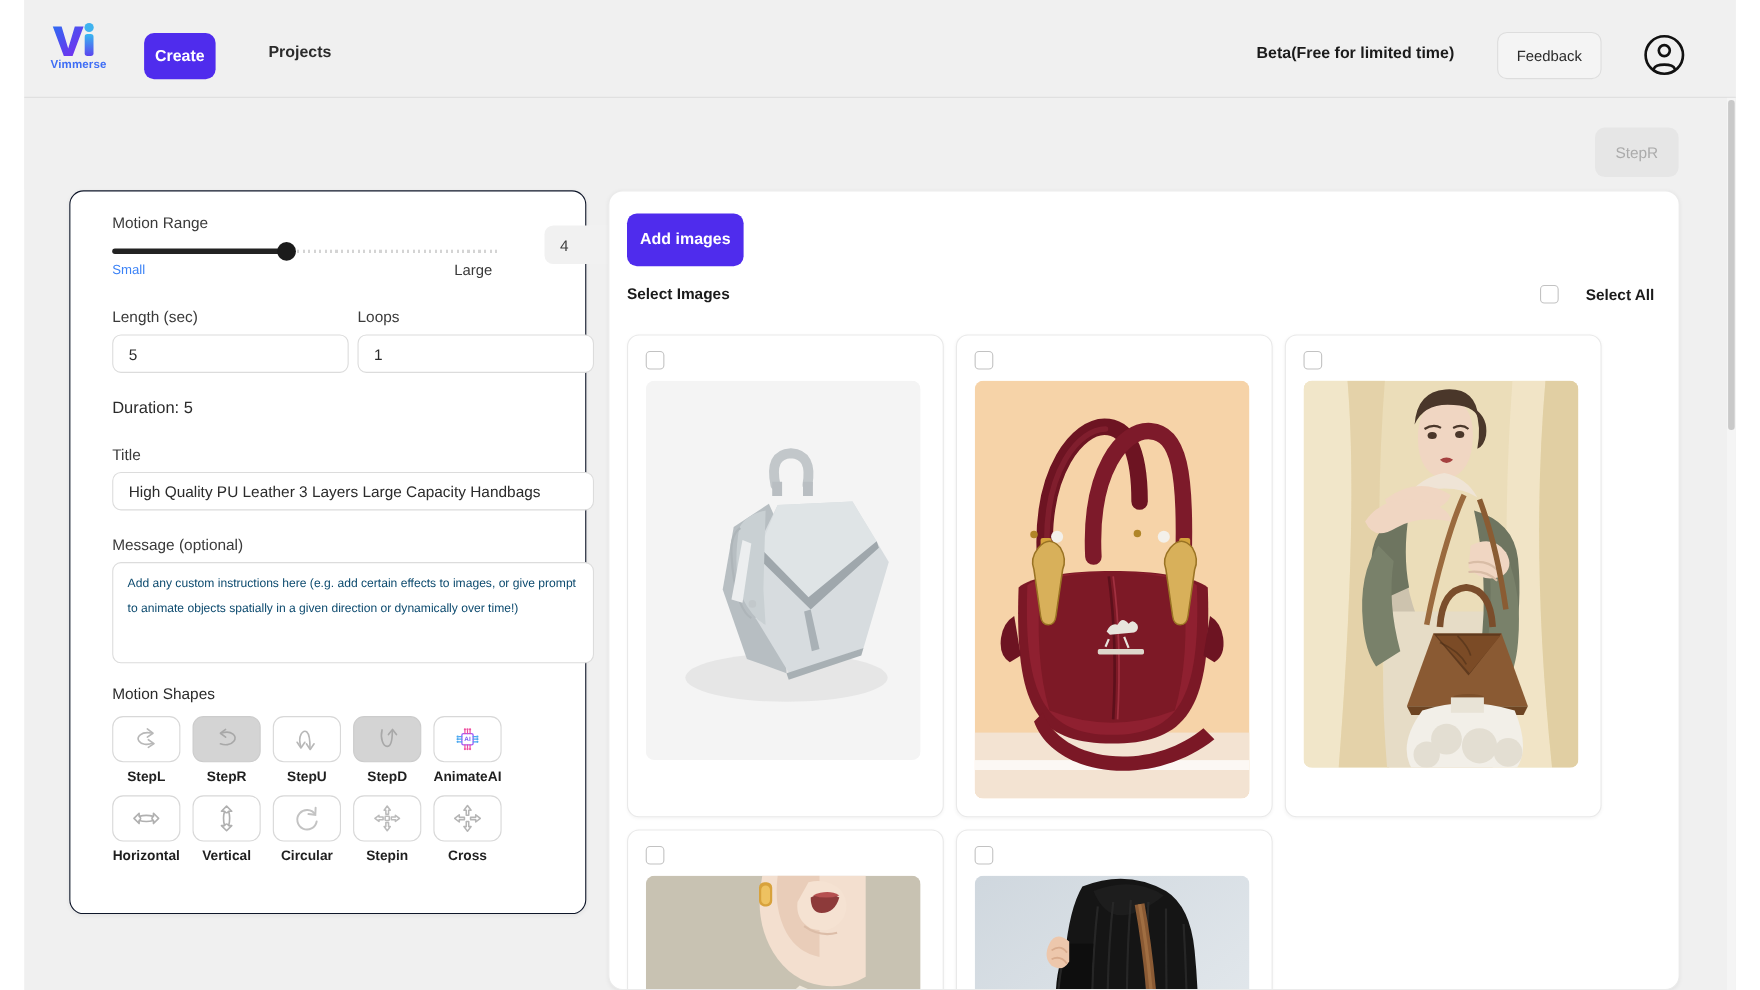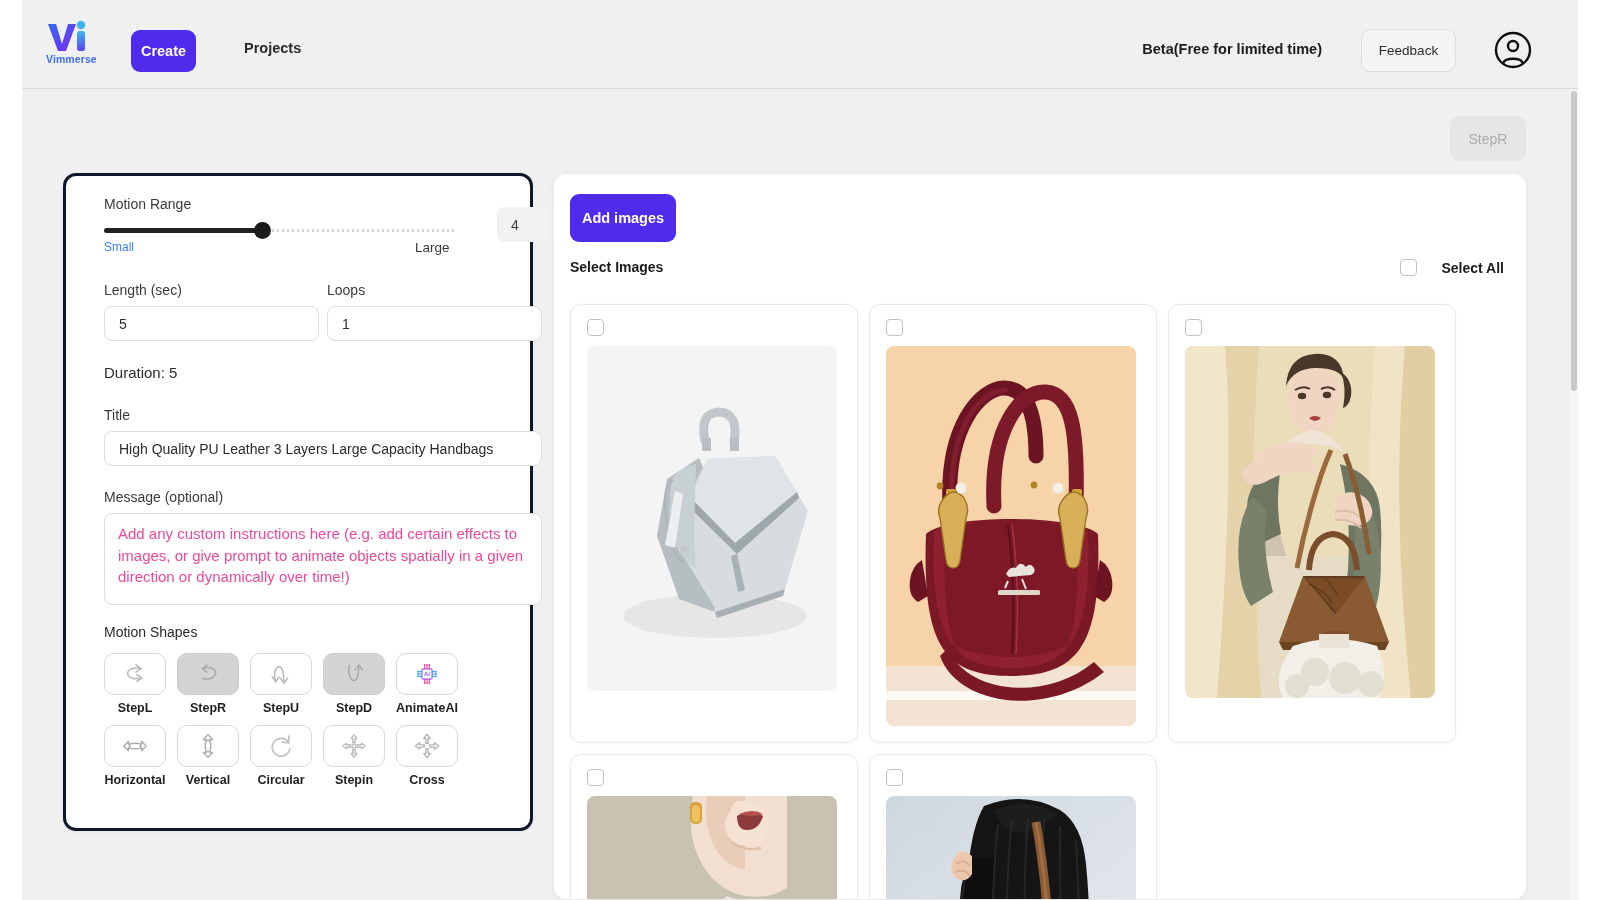--- a/index.html
+++ b/index.html
@@ -100,21 +100,21 @@
     font-size: 14px; font-weight: 400;
     display: flex; align-items: center; justify-content: center;
     cursor: default;
   }
 
   
   .settings-panel {
     position: absolute; left: 41px; top: 173px;
     width: 470px; height: 658px;
     background: #ffffff;
-    border: 3px solid #0f172a;
+    border: 1px solid #0f172a;
     border-radius: 13px;
     box-shadow: 0 1px 4px rgba(0,0,0,0.05);
   }
   .sec-label {
     font-size: 14px; color: #3a3a3a; font-weight: 400;
   }
 
   .motion-range-label { position: absolute; left: 38px; top: 20px; }
 
   .slider-row {
@@ -175,22 +175,22 @@
   .title-label { position: absolute; left: 38px; top: 231px; }
   .field-title { left: 38px; top: 255px; width: 438px; }
 
   .message-label { position: absolute; left: 38px; top: 313px; }
   .field-message {
     position: absolute; left: 38px; top: 337px;
     width: 438px; height: 92px;
     background: #ffffff;
     border: 1px solid #dcdcdc; border-radius: 8px;
     font-family: "Liberation Sans", sans-serif;
-    font-size: 15px; line-height: 21.5px;
-    color: #ec4899;
+    font-size: 11px; line-height: 21.5px;
+    color: #0c4a6e;
     padding: 9px 13px;
     overflow: hidden;
   }
 
   .motion-shapes-label { position: absolute; left: 38px; top: 448px; font-size: 14px; color: #2b2b2b; }
 
   .shape-grid { position: absolute; left: 38px; top: 477px; width: 400px; }
   .shape-row { display: flex; gap: 11px; margin-bottom: 10px; }
   .shape-item { width: 62px; display: flex; flex-direction: column; align-items: center; }
   .shape-btn {

